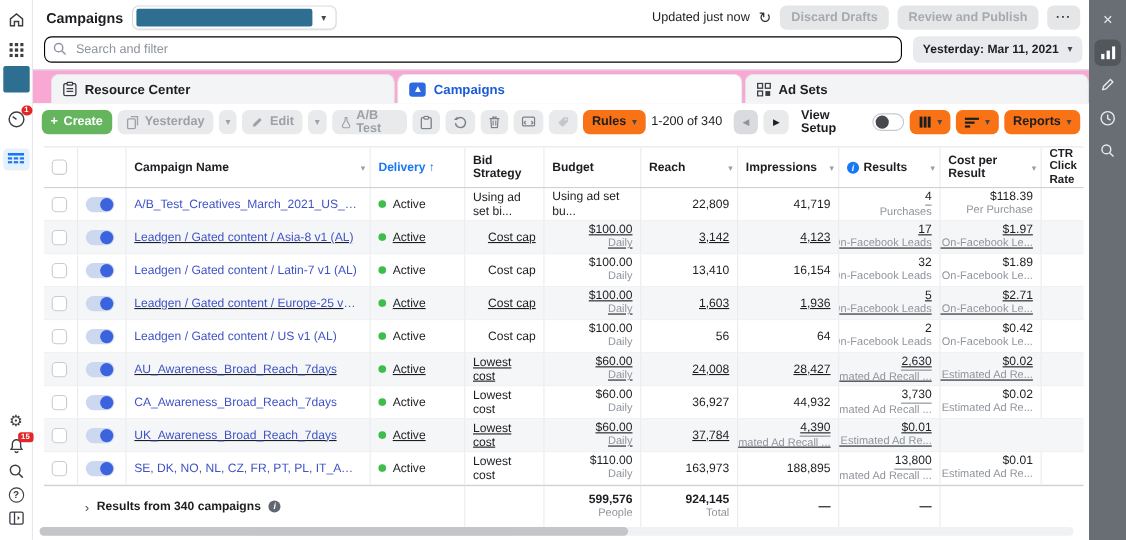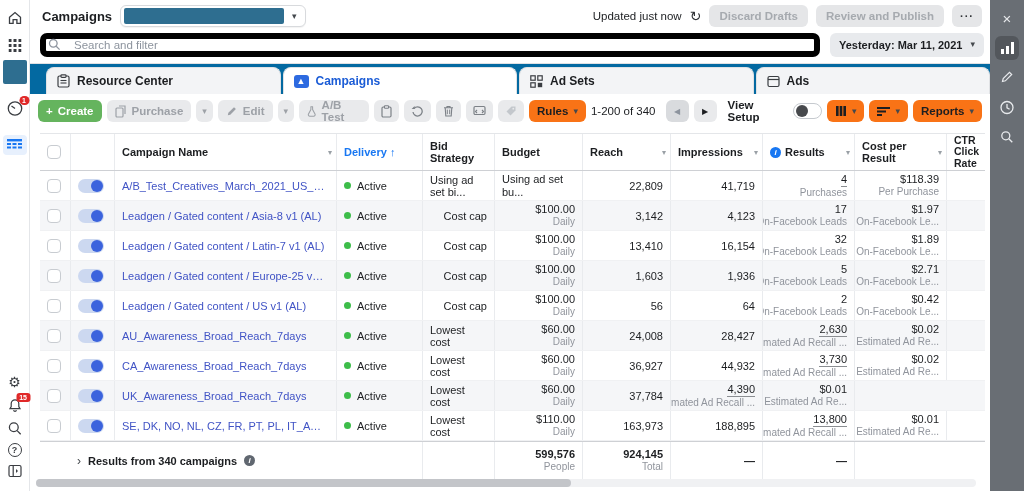--- a/index.html
+++ b/index.html
@@ -35,29 +35,29 @@
   .tb-right { margin-left:auto; display:flex; align-items:center; gap:8px; }
   .updated { font-size:11.5px; }
   .refresh { font-size:14px; color:#303337; }
   .btn-disabled { background:#e5e6e8; color:#a6aaaf; font-size:11.5px; font-weight:bold;
     border-radius:6px; height:22px; display:flex; align-items:center; padding:0 10px; }
   .btn-more { background:#e5e6e8; border-radius:6px; height:22px; padding:0 8px; display:flex; align-items:center;
     font-weight:bold; color:#303337; font-size:11px; letter-spacing:1px; }
 
   .searchrow { height:33px; display:flex; align-items:center; padding:0 6px 4px 10px; gap:10px; }
   .search-pill { position:relative; flex:1; height:24px; }
-  .search-pill input { width:100%; height:24px; border:6px solid #000000; border-radius:7px;
+  .search-pill input { width:100%; height:24px; border:1px solid #000000; border-radius:7px;
     padding:0 8px 0 28px; font-size:11.5px; color:#1c1e21; outline:none;
     font-family:"Liberation Sans","DejaVu Sans",sans-serif; }
   .search-pill input::placeholder { color:#8d949e; }
   .search-pill svg { position:absolute; left:8px; top:5px; }
   .date-pill { background:#e8eaed; border-radius:6px; height:24px; display:flex; align-items:center;
     gap:8px; padding:0 9px; font-size:11px; font-weight:bold; white-space:nowrap; }
 
-  .tabstrip { height:31px; background:#0369a1; border-top:1px solid #dfe1e4; display:flex; gap:2px;
+  .tabstrip { height:31px; background:#f9a8d4; border-top:1px solid #dfe1e4; display:flex; gap:2px;
     padding:3px 0 0 16px; }
   .tab { flex:1; background:#f3f4f6; border:1px solid #e0e2e5; border-bottom:none;
     border-radius:8px 8px 0 0; display:flex; align-items:center; gap:7px; padding:0 10px; font-size:12px; font-weight:bold; }
   .tab.active { background:#fff; color:#1b5cd6; }
   .camp-folder { width:15px; height:13px; background:#2d6ae0; border-radius:3px; display:flex;
     align-items:center; justify-content:center; color:#fff; font-size:9px; font-weight:bold; }
 
   .toolbar { height:34px; background:#fff; display:flex; align-items:center; padding:0 8px; }
   .tool-left, .tool-right { display:flex; align-items:center; gap:5px; }
   .tool-right { margin-left:auto; }
@@ -81,21 +81,21 @@
   .trow > div { height:100%; display:flex; align-items:center; padding:0 7px; overflow:hidden; }
   .trow > div + div { border-left:1px solid #e9ebee; }
   .thead { height:38px; border-top:1px solid #e4e6e9; border-bottom:1px solid #ced0d4; font-weight:bold; }
   .thead > div { position:relative; }
   .th-caret { position:absolute; right:4px; font-size:8px; color:#9aa0a6; font-weight:normal; }
   .th-delivery { color:#1877f2; }
   .info-dot { width:11px; height:11px; border-radius:50%; background:#1877f2; color:#fff; font-size:8px;
     display:inline-flex; align-items:center; justify-content:center; margin-right:4px; font-style:italic; font-weight:bold; flex:none; }
   .th-ctr { font-size:10.5px; line-height:1.05; white-space:normal; font-weight:bold; }
   .drow { height:30px; border-bottom:1px solid #f0f1f3; }
-  .drow.alt { background:#f5f6f8; }
+  .drow.alt { background:#f5f6f8;text-decoration:underline; }
   .cb { width:14px; height:14px; border:1px solid #c8ccd1; border-radius:4px; background:#fff; flex:none; }
   .toggle { width:26px; height:14px; border-radius:8px; background:#ccd8f0; position:relative; flex:none; }
   .toggle .knob { position:absolute; right:1px; top:1px; width:12px; height:12px; border-radius:50%; background:#3b63dd; }
   .name-link { color:#4053c5; white-space:nowrap; overflow:hidden; text-overflow:ellipsis; }
   .dot { width:7px; height:7px; border-radius:50%; background:#3dbd4a; margin-right:6px; flex:none; }
   .num { justify-content:flex-end; }
   .stack { display:flex; flex-direction:column; align-items:flex-end; justify-content:center; line-height:1.15; }
   .sub { font-size:10px; color:#90949c; white-space:nowrap; }
   .uline { border-bottom:1px solid #8a8d91; }
   .tfoot { height:38px; border-top:1px solid #ced0d4; font-weight:bold; }
@@ -261,41 +261,34 @@
         <svg width="13" height="13" viewBox="0 0 13 13">
             <g fill="none" stroke="#3a3d42" stroke-width="1.2">
               <rect x="0.8" y="0.8" width="4.4" height="4.4"></rect>
               <rect x="7.8" y="0.8" width="4.4" height="4.4"></rect>
               <rect x="0.8" y="7.8" width="4.4" height="4.4"></rect>
             </g>
             <rect x="7.8" y="7.8" width="4.4" height="4.4" fill="#3a3d42"></rect>
           </svg>
         <span>Ad Sets</span>
       </div>
-      <div class="tab">
-        <svg width="13" height="13" viewBox="0 0 13 13">
-            <rect x="1" y="1.5" width="11" height="10" rx="1.5" fill="none" stroke="#3a3d42" stroke-width="1.2"></rect>
-            <line x1="1" y1="4.5" x2="12" y2="4.5" stroke="#3a3d42" stroke-width="1.2"></line>
-          </svg>
-        <span>Ads</span>
-      </div>
     </div>
 
     <div class="toolbar">
       <div class="tool-left">
         <div class="pill create-btn">
           <span>+</span>
           <span>Create</span>
         </div>
         <div class="pill">
           <svg width="12" height="13" viewBox="0 0 12 13">
               <rect x="1" y="3" width="7" height="9" rx="1" fill="none" stroke="#9da1a7" stroke-width="1.2"></rect>
               <path d="M4 1h6v8" fill="none" stroke="#9da1a7" stroke-width="1.2"></path>
             </svg>
-          <span>Purchase</span>
+          <span>Yesterday</span>
         </div>
         <div class="pill split-caret">
             <span class="caret" style="color:#9da1a7">▾</span>
           </div>
         <div class="pill">
           <svg width="12" height="12" viewBox="0 0 12 12">
               <path d="M1.8 10.3l.6-2.5 5.6-5.6 1.9 1.9-5.6 5.6z" fill="#9da1a7"></path>
             </svg>
           <span>Edit</span>
         </div>

